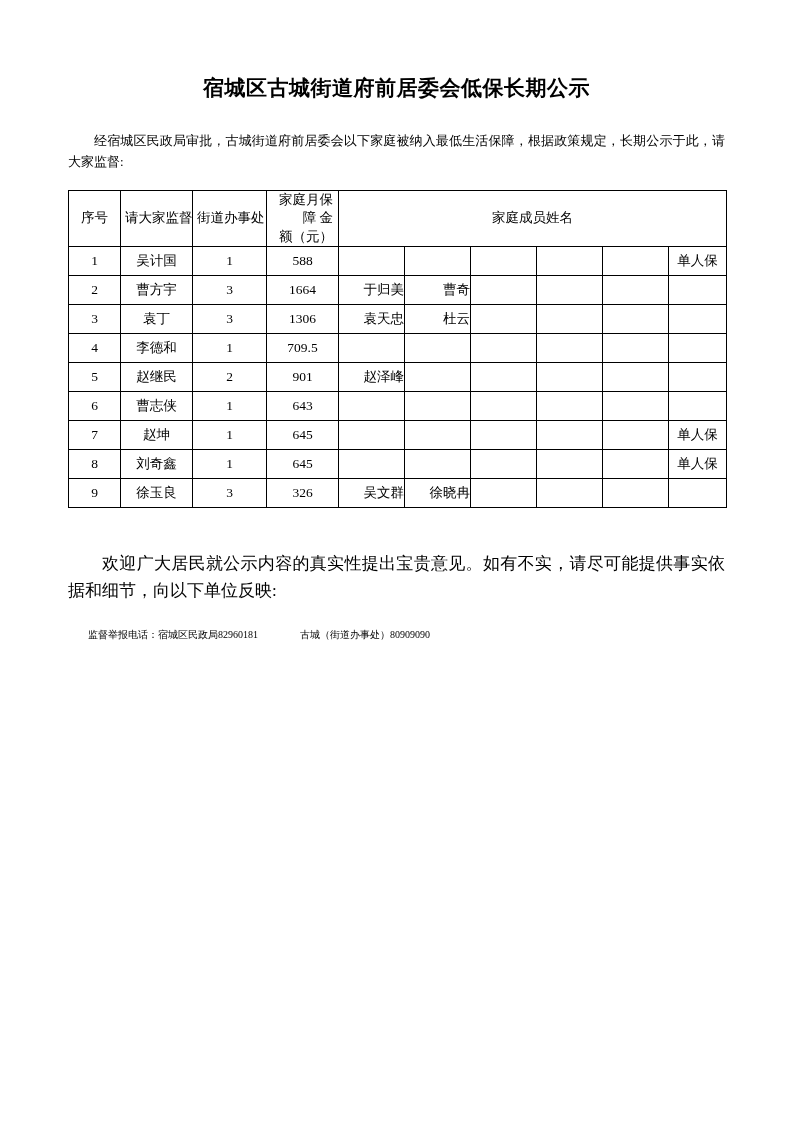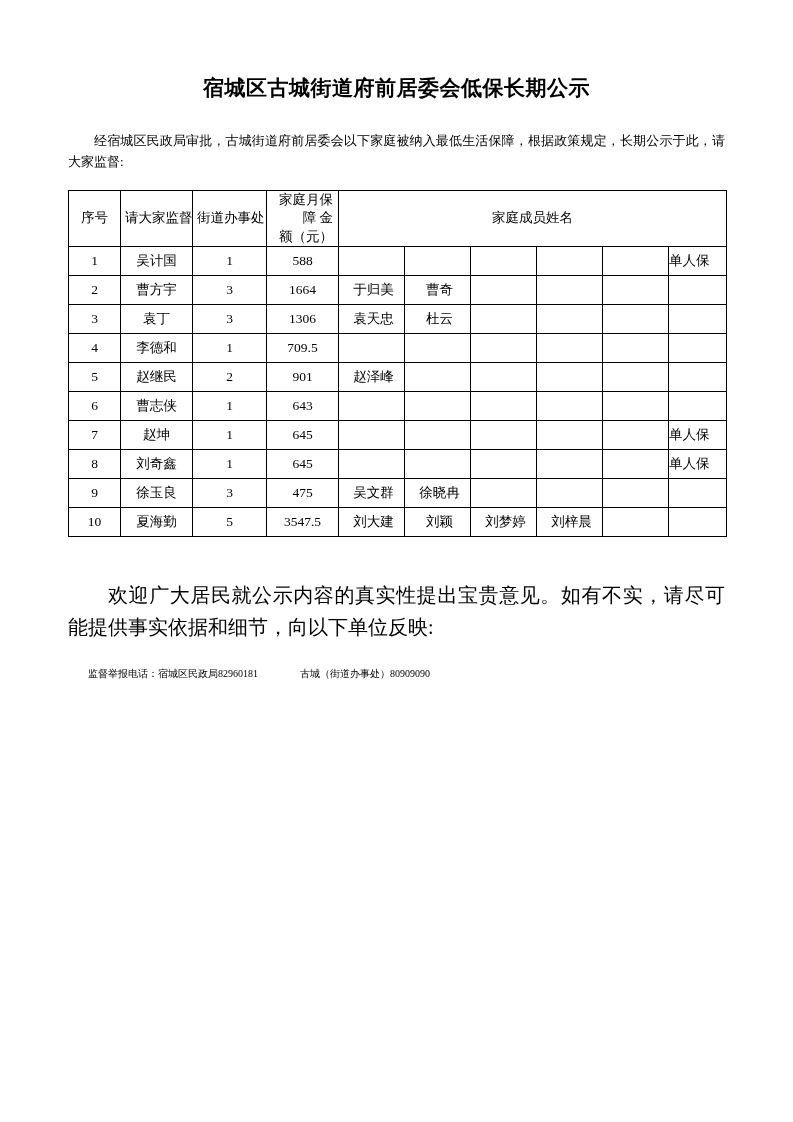--- a/index.html
+++ b/index.html
@@ -75,30 +75,30 @@
   }
   td.member, td.note {
     width: 66px;
   }
   td.member {
     text-align: center;
   }
   .mem-txt {
     display: block;
     padding-left: 4px;
-    text-align: center;
+    text-align: right;
   }
   .note-txt {
     display: block;
-    text-align: left;
+    text-align: center;
     font-family: Liberation Serif, serif;
   }
   .after-text {
     margin-top: 42px;
-    font-size: 20px;
+    font-size: 17px;
     line-height: 1.62;
     text-align: justify;
     text-indent: 2em;
   }
   .contact {
     margin-top: 22px;
     font-size: 10px;
     line-height: 1.62;
     text-indent: 2em;
     white-space: nowrap;
@@ -343,56 +343,32 @@
             <span class="mem-txt"></span>
           </td>
         <td class="note">
             <span class="note-txt">单人保</span>
           </td>
       </tr>
       <tr>
         <td>9</td>
         <td>徐玉良</td>
         <td>3</td>
-        <td>475</td>
+        <td>326</td>
         <td class="member">
             <span class="mem-txt">吴文群</span>
           </td>
         <td class="member">
             <span class="mem-txt">徐晓冉</span>
           </td>
         <td class="member">
             <span class="mem-txt"></span>
           </td>
         <td class="member">
             <span class="mem-txt"></span>
-          </td>
-        <td class="member">
-            <span class="mem-txt"></span>
-          </td>
-        <td class="note">
-            <span class="note-txt"></span>
-          </td>
-      </tr>
-      <tr>
-        <td>10</td>
-        <td>夏海勤</td>
-        <td>5</td>
-        <td>3547.5</td>
-        <td class="member">
-            <span class="mem-txt">刘大建</span>
-          </td>
-        <td class="member">
-            <span class="mem-txt">刘颖</span>
-          </td>
-        <td class="member">
-            <span class="mem-txt">刘梦婷</span>
-          </td>
-        <td class="member">
-            <span class="mem-txt">刘梓晨</span>
           </td>
         <td class="member">
             <span class="mem-txt"></span>
           </td>
         <td class="note">
             <span class="note-txt"></span>
           </td>
       </tr>
     </tbody>
   </table>

